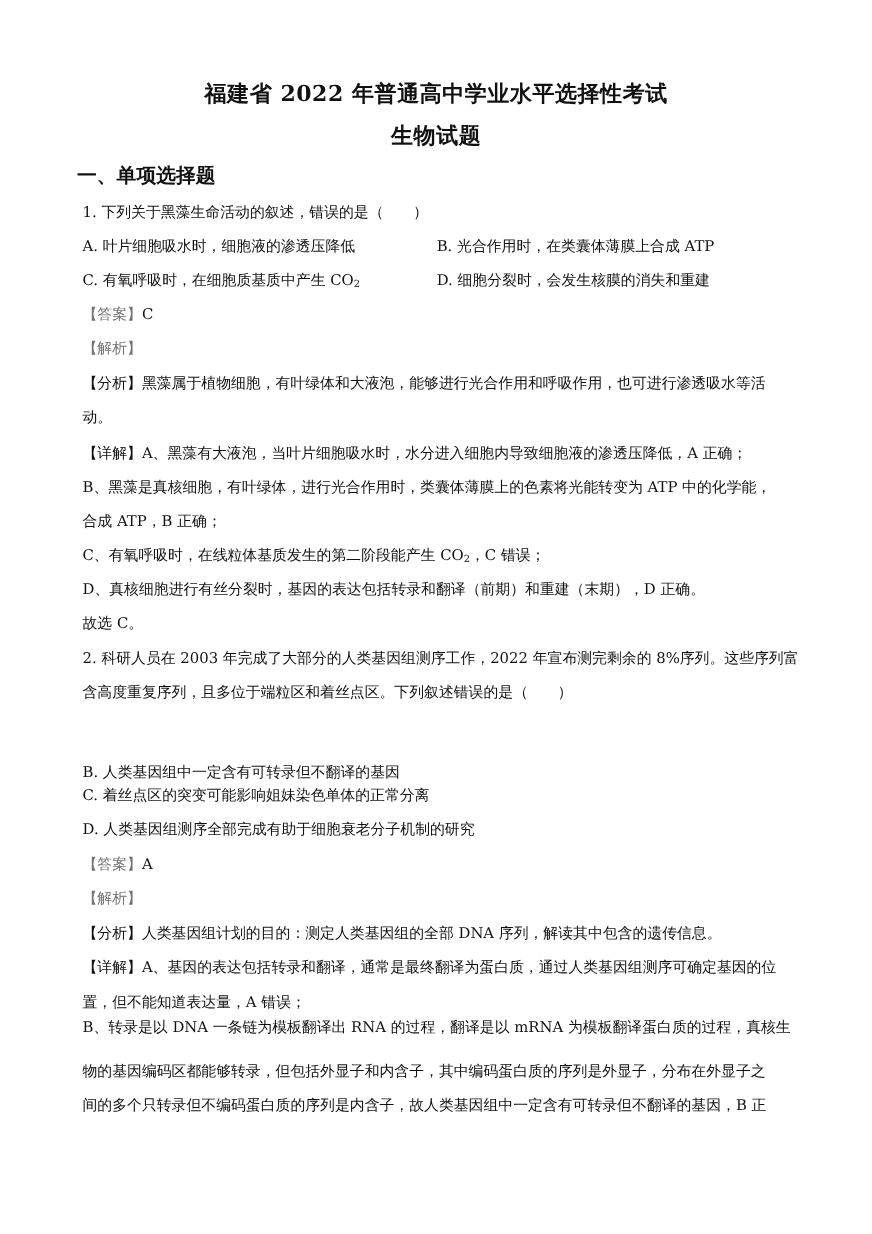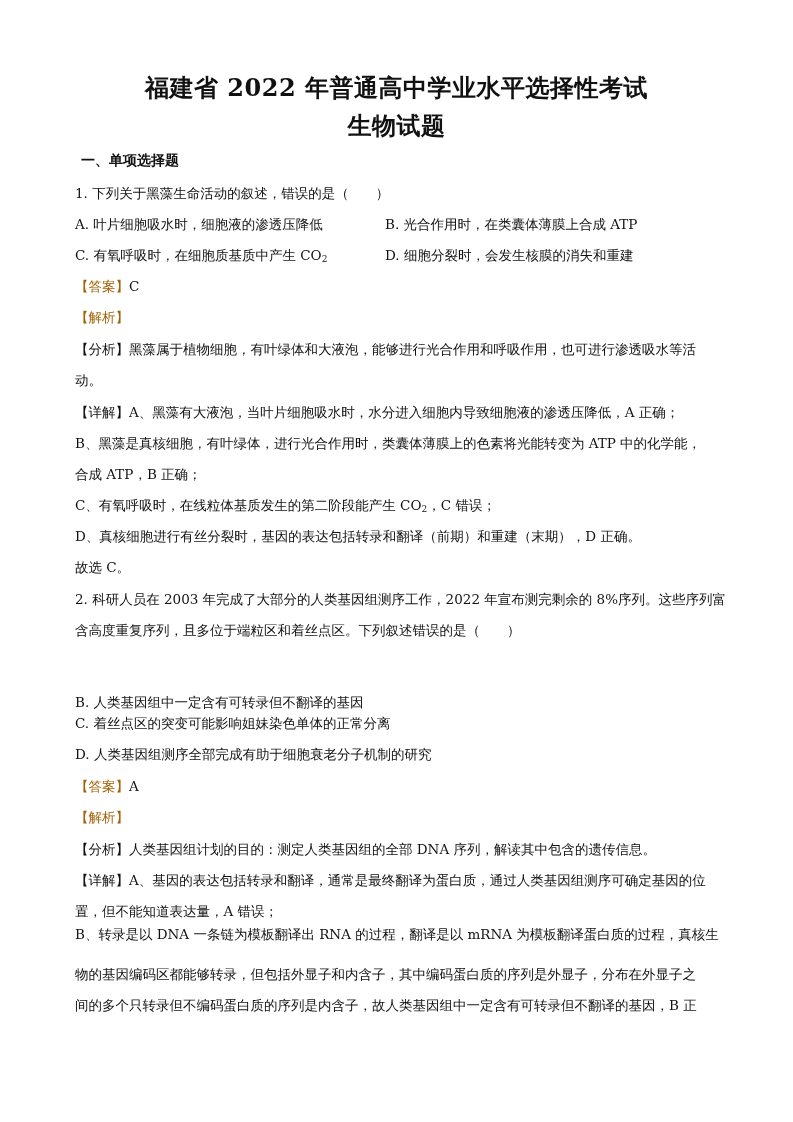--- a/index.html
+++ b/index.html
@@ -1,26 +1,26 @@
 <!DOCTYPE html>
 <html><head>
 <meta charset="utf-8">
 <style>
   html, body { margin: 0; padding: 0; background: #ffffff; }
   body { width: 793px; height: 1122px; position: relative; overflow: hidden;
          font-family: "DejaVu Serif", "Liberation Serif", serif; color: #111; }
   .page { position: absolute; left: 0; top: 0; width: 793px; height: 1122px; }
   .title { position: absolute; left: 0; width: 793px; text-align: center;
-           font-weight: bold; font-size: 24px; letter-spacing: 0.5px; }
+           font-weight: bold; font-size: 20px; letter-spacing: 0.5px; }
   .line { position: absolute; left: 75px; font-size: 13.5px; white-space: nowrap; line-height: 18px; }
-  .section { font-weight: bold; font-size: 14px; left: 81px; }
-  .blue { color: #a16207; }
+  .section { font-weight: bold; font-size: 18px; left: 70px; }
+  .blue { color: #737373; }
   .bold { font-weight: normal; }
   sub { font-size: 9px; vertical-align: -2px; line-height: 0; }
-  .col2 { left: 385px; text-align: center; }
+  .col2 { left: 397px; text-align: center; }
 </style>
 </head>
 <body>
 
 <div class="page">
   <div class="title" style="top:72px;">福建省 2022 年普通高中学业水平选择性考试</div>
   <div class="title" style="top:110px;">生物试题</div>
 
   <div class="line section" style="top:151px;">一、单项选择题</div>
 

